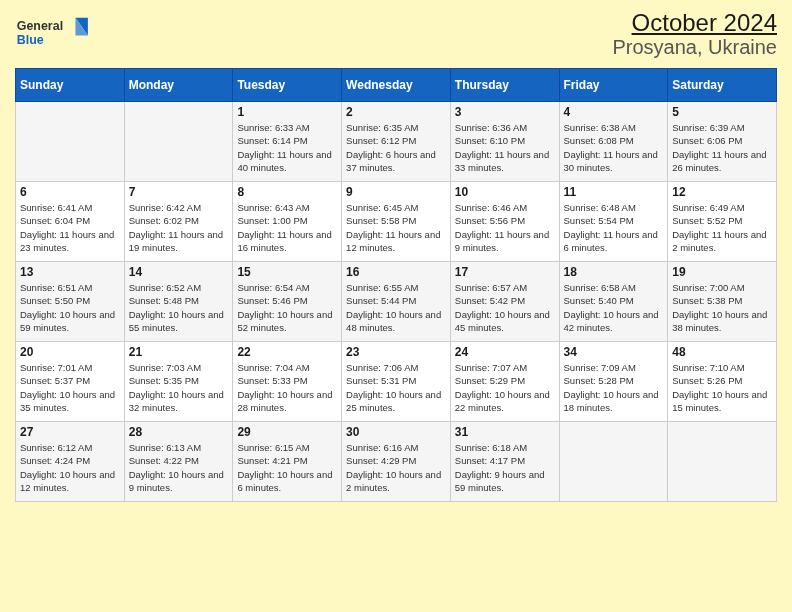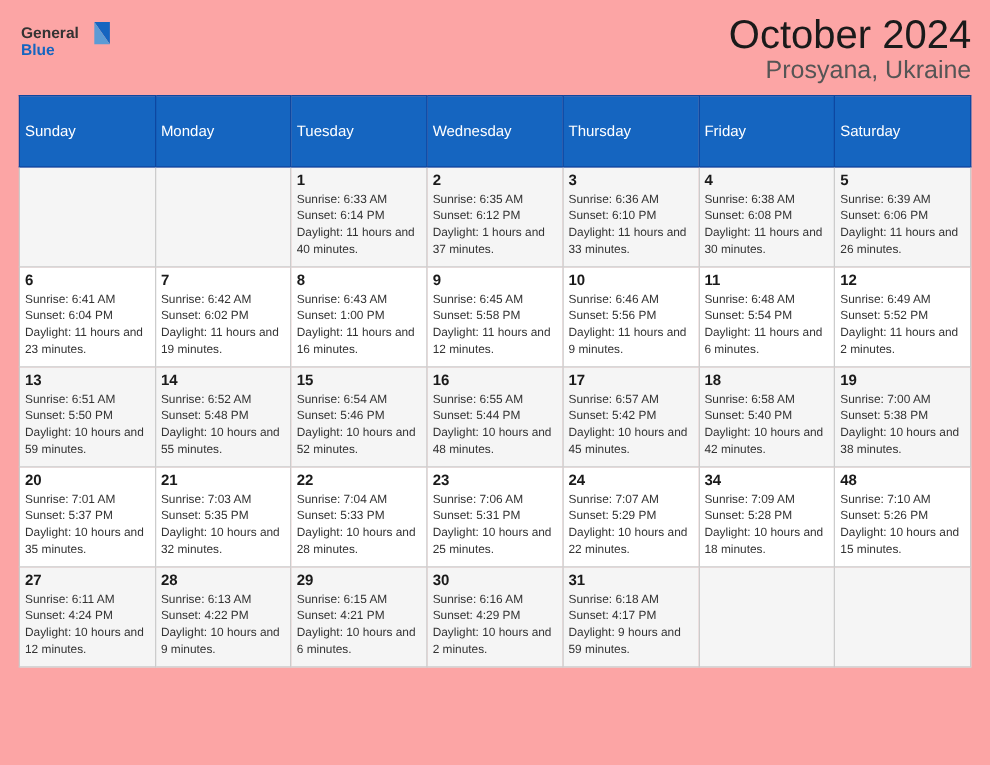--- a/index.html
+++ b/index.html
@@ -6,58 +6,59 @@
     body {
       font-family: Arial, sans-serif;
       background: #fff;
       width: 792px;
       min-height: 612px;
       padding: 0;
     }
     .page {
       width: 792px;
       min-height: 612px;
-      background: #fca5a5;
+      background: #fef9c3;
       padding: 10px 15px 10px 15px;
     }
     .header {
       display: flex;
       justify-content: space-between;
       align-items: flex-start;
       margin-bottom: 8px;
     }
     .logo {
       display: flex;
       flex-direction: column;
       align-items: flex-start;
     }
     .title-block {
       text-align: right;
     }
     .month-title {
-      font-size: 32px;
+      font-size: 24px;
       color: #1a1a1a;
       font-weight: 300;
       line-height: 1.1;
+      text-decoration: underline;
     }
     .subtitle {
       font-size: 20px;
       color: #555;
     }
     table {
       width: 100%;
       border-collapse: collapse;
       table-layout: fixed;
     }
     thead tr th {
       background-color: #1565c0;
       color: #fff;
       font-size: 12px;
-      font-weight: normal;
-      padding: 21px 4px;
+      font-weight: bold;
+      padding: 9px 4px;
       text-align: left;
       border: 1px solid #0d47a1;
     }
     tbody tr td {
       vertical-align: top;
       border: 1px solid #ccc;
       padding: 3px 4px;
       font-size: 10px;
       color: #222;
       height: 80px;
@@ -132,21 +133,21 @@
               <div>Sunrise: 6:33 AM</div>
               <div>Sunset: 6:14 PM</div>
               <div>Daylight: 11 hours and 40 minutes.</div>
             </div>
           </td>
           <td>
             <span class="day-number">2</span>
             <div class="day-info">
               <div>Sunrise: 6:35 AM</div>
               <div>Sunset: 6:12 PM</div>
-              <div>Daylight: 1 hours and 37 minutes.</div>
+              <div>Daylight: 6 hours and 37 minutes.</div>
             </div>
           </td>
           <td>
             <span class="day-number">3</span>
             <div class="day-info">
               <div>Sunrise: 6:36 AM</div>
               <div>Sunset: 6:10 PM</div>
               <div>Daylight: 11 hours and 33 minutes.</div>
             </div>
           </td>
@@ -338,21 +339,21 @@
               <div>Sunrise: 7:10 AM</div>
               <div>Sunset: 5:26 PM</div>
               <div>Daylight: 10 hours and 15 minutes.</div>
             </div>
           </td>
         </tr>
         <tr>
           <td>
             <span class="day-number">27</span>
             <div class="day-info">
-              <div>Sunrise: 6:11 AM</div>
+              <div>Sunrise: 6:12 AM</div>
               <div>Sunset: 4:24 PM</div>
               <div>Daylight: 10 hours and 12 minutes.</div>
             </div>
           </td>
           <td>
             <span class="day-number">28</span>
             <div class="day-info">
               <div>Sunrise: 6:13 AM</div>
               <div>Sunset: 4:22 PM</div>
               <div>Daylight: 10 hours and 9 minutes.</div>

